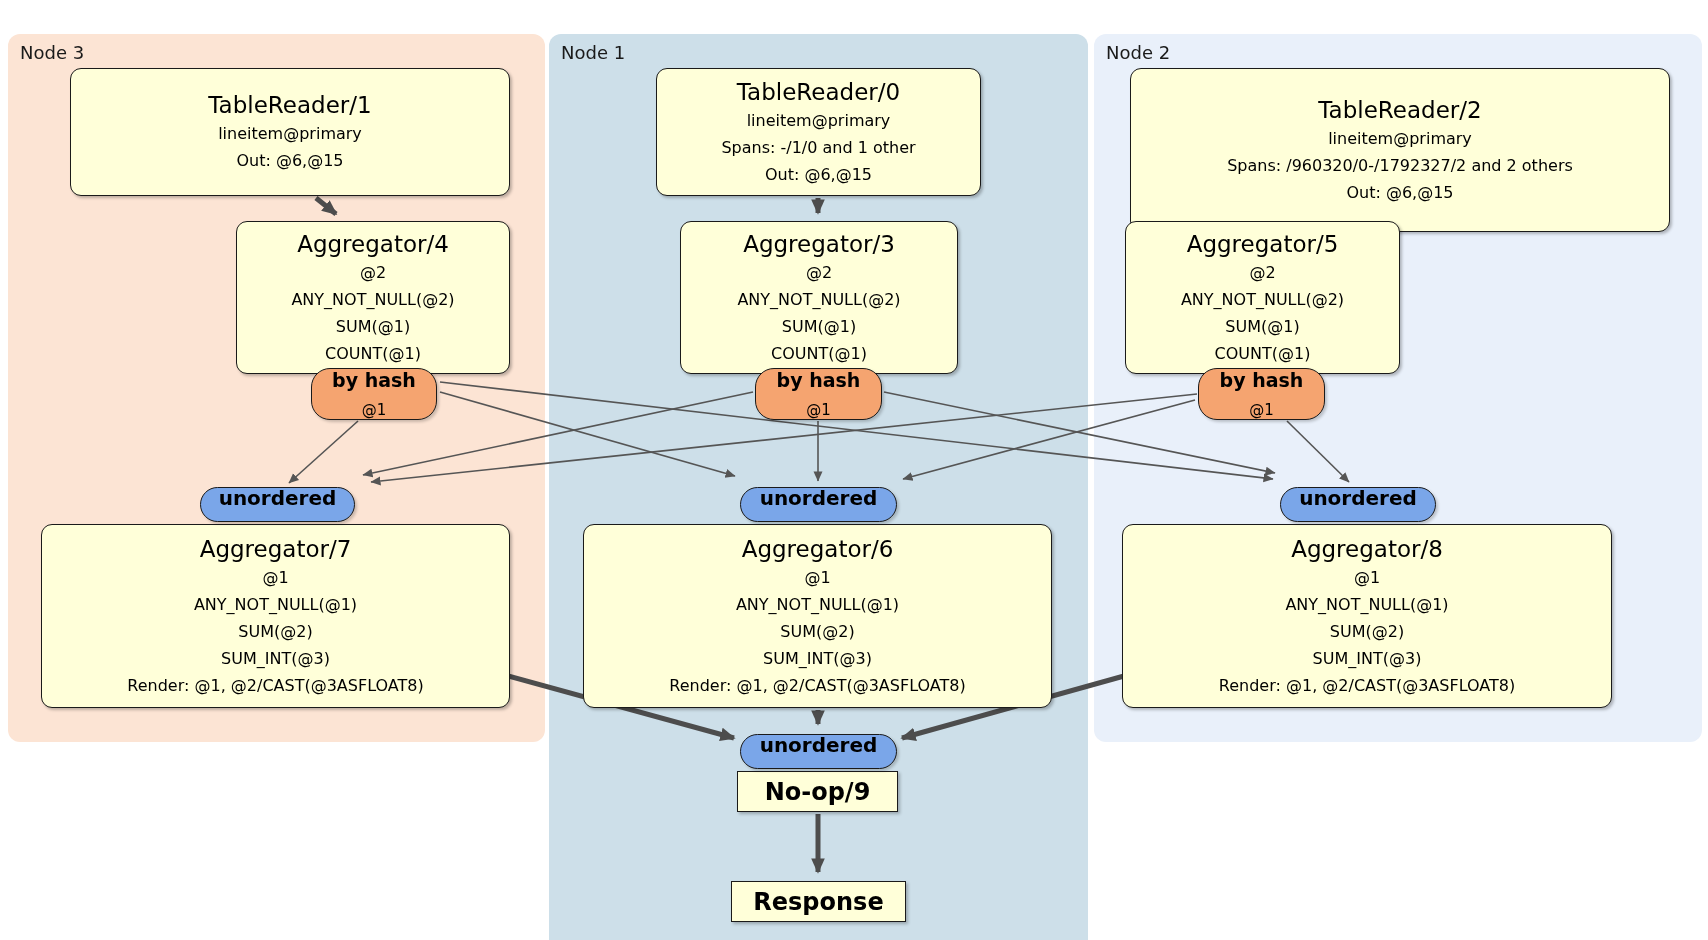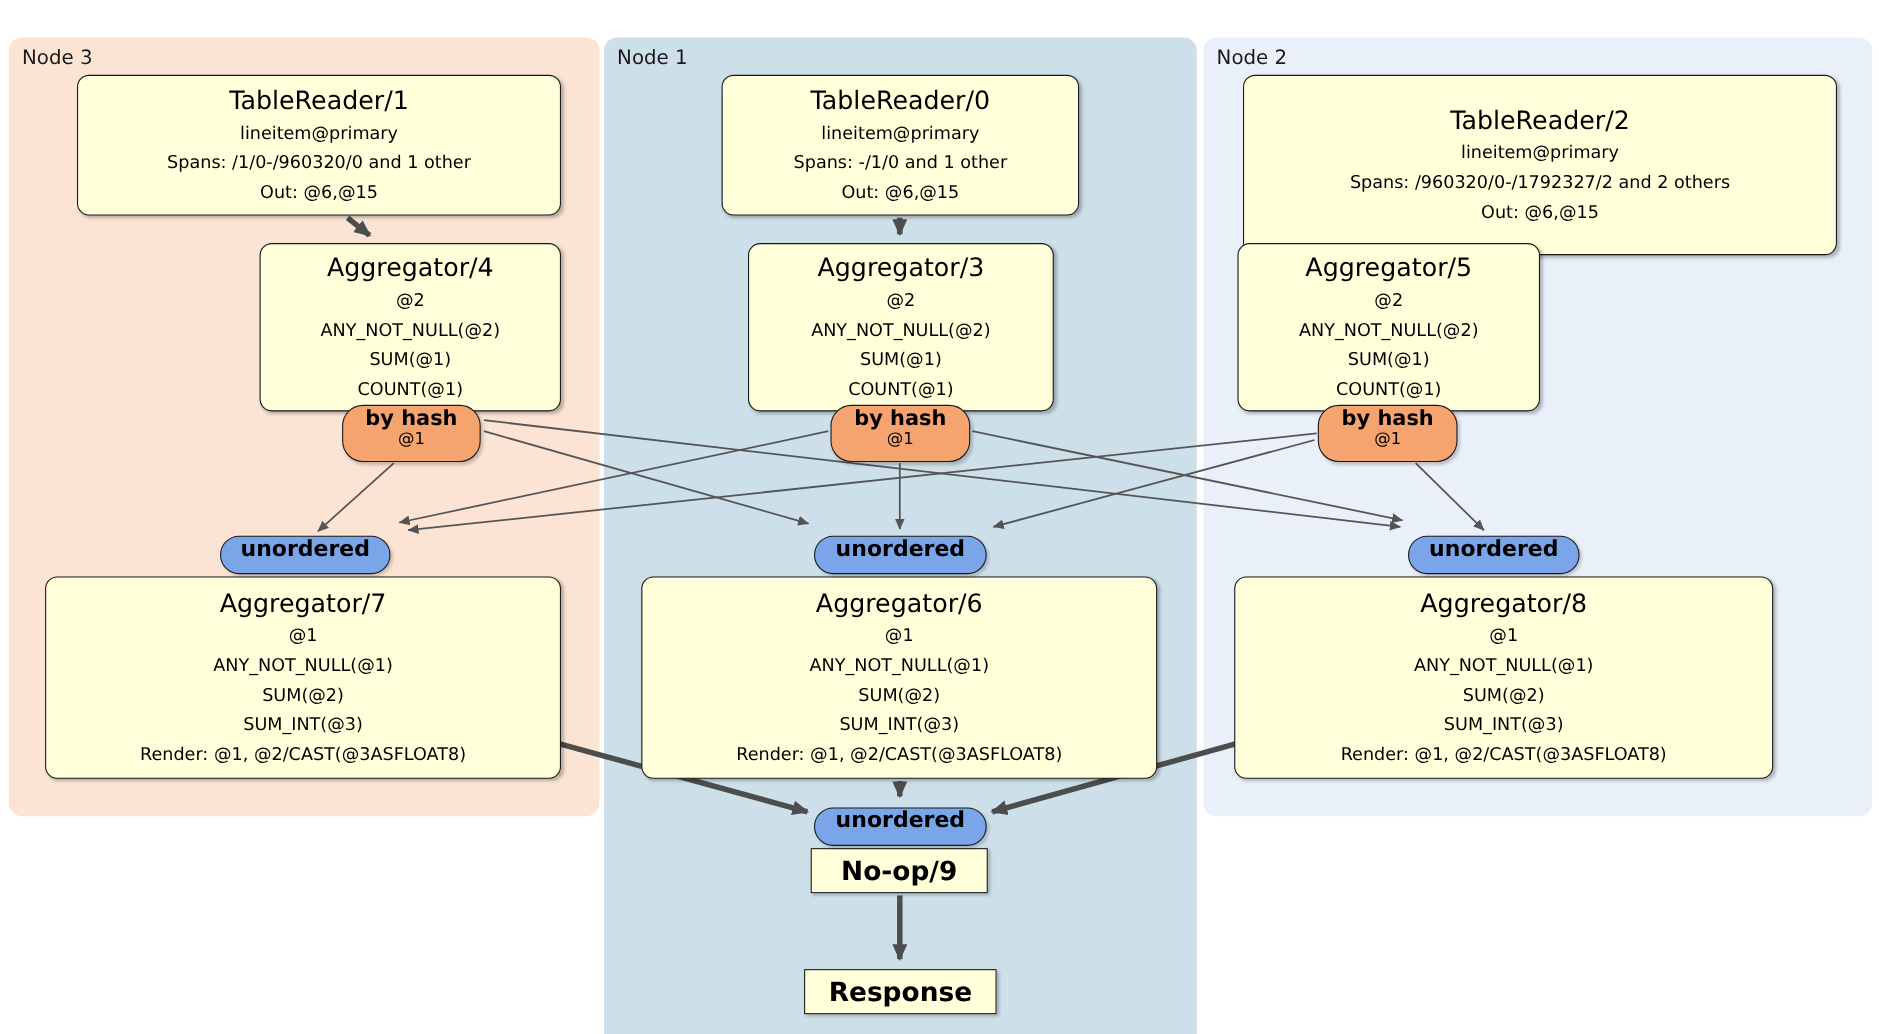--- a/index.html
+++ b/index.html
@@ -26,21 +26,21 @@
     border:1.5px solid var(--box-border,#1a1a1a);border-radius:11px;
     box-shadow:2px 2px 3px rgba(0,0,0,0.25);
     display:flex;flex-direction:column;justify-content:center;align-items:center;
     text-align:center;box-sizing:border-box;
   }
   .nbox-title{font-weight:normal;font-size:23px;line-height:30px;white-space:nowrap;}
   .nbox-lines div{font-size:16px;line-height:27px;white-space:nowrap;}
   .pill{
     position:absolute;z-index:3;box-sizing:border-box;
     border:1.6px solid var(--box-border,#1a1a1a);
-    display:flex;flex-direction:column;justify-content:flex-start;align-items:center;
+    display:flex;flex-direction:column;justify-content:space-between;align-items:center;
     text-align:center;box-shadow:2px 2px 3px rgba(0,0,0,0.2);
   }
   .router-pill{background:var(--router-fill,#f5a470);border-radius:19px;}
   .router-label{font-weight:bold;font-size:19px;line-height:22px;}
   .router-sub{font-size:15px;line-height:17px;}
   .sync-pill{background:var(--sync-fill,#7aa6e9);border-radius:18px;}
   .sync-label{font-weight:bold;font-size:20px;line-height:20px;}
   .term-box{
     position:absolute;z-index:2;background:var(--box-fill,#ffffd9);
     border:1.6px solid var(--box-border,#1a1a1a);border-radius:0;
@@ -90,21 +90,20 @@
     <line class="e-thick" x1="508" y1="652" x2="734" y2="714" marker-end="url(#arrThick)"></line>
     <line class="e-thick" x1="818" y1="686" x2="818" y2="700" marker-end="url(#arrThick)"></line>
     <line class="e-thick" x1="1124" y1="652" x2="902" y2="714" marker-end="url(#arrThick)"></line>
     <line class="e-thick" x1="818" y1="790" x2="818" y2="848" marker-end="url(#arrThick)"></line>
   </svg>
 
   <div class="nbox" style="left:70px;top:44px;width:440px;height:128px">
     <div class="nbox-title">TableReader/1</div>
     <div class="nbox-lines">
         <div>lineitem@primary</div>
-        <div>Spans: /1/0-/960320/0 and 1 other</div>
         <div>Out: @6,@15</div>
       </div>
   </div>
   <div class="nbox" style="left:236px;top:197px;width:274px;height:153px">
     <div class="nbox-title">Aggregator/4</div>
     <div class="nbox-lines">
         <div>@2</div>
         <div>ANY_NOT_NULL(@2)</div>
         <div>SUM(@1)</div>
         <div>COUNT(@1)</div>

